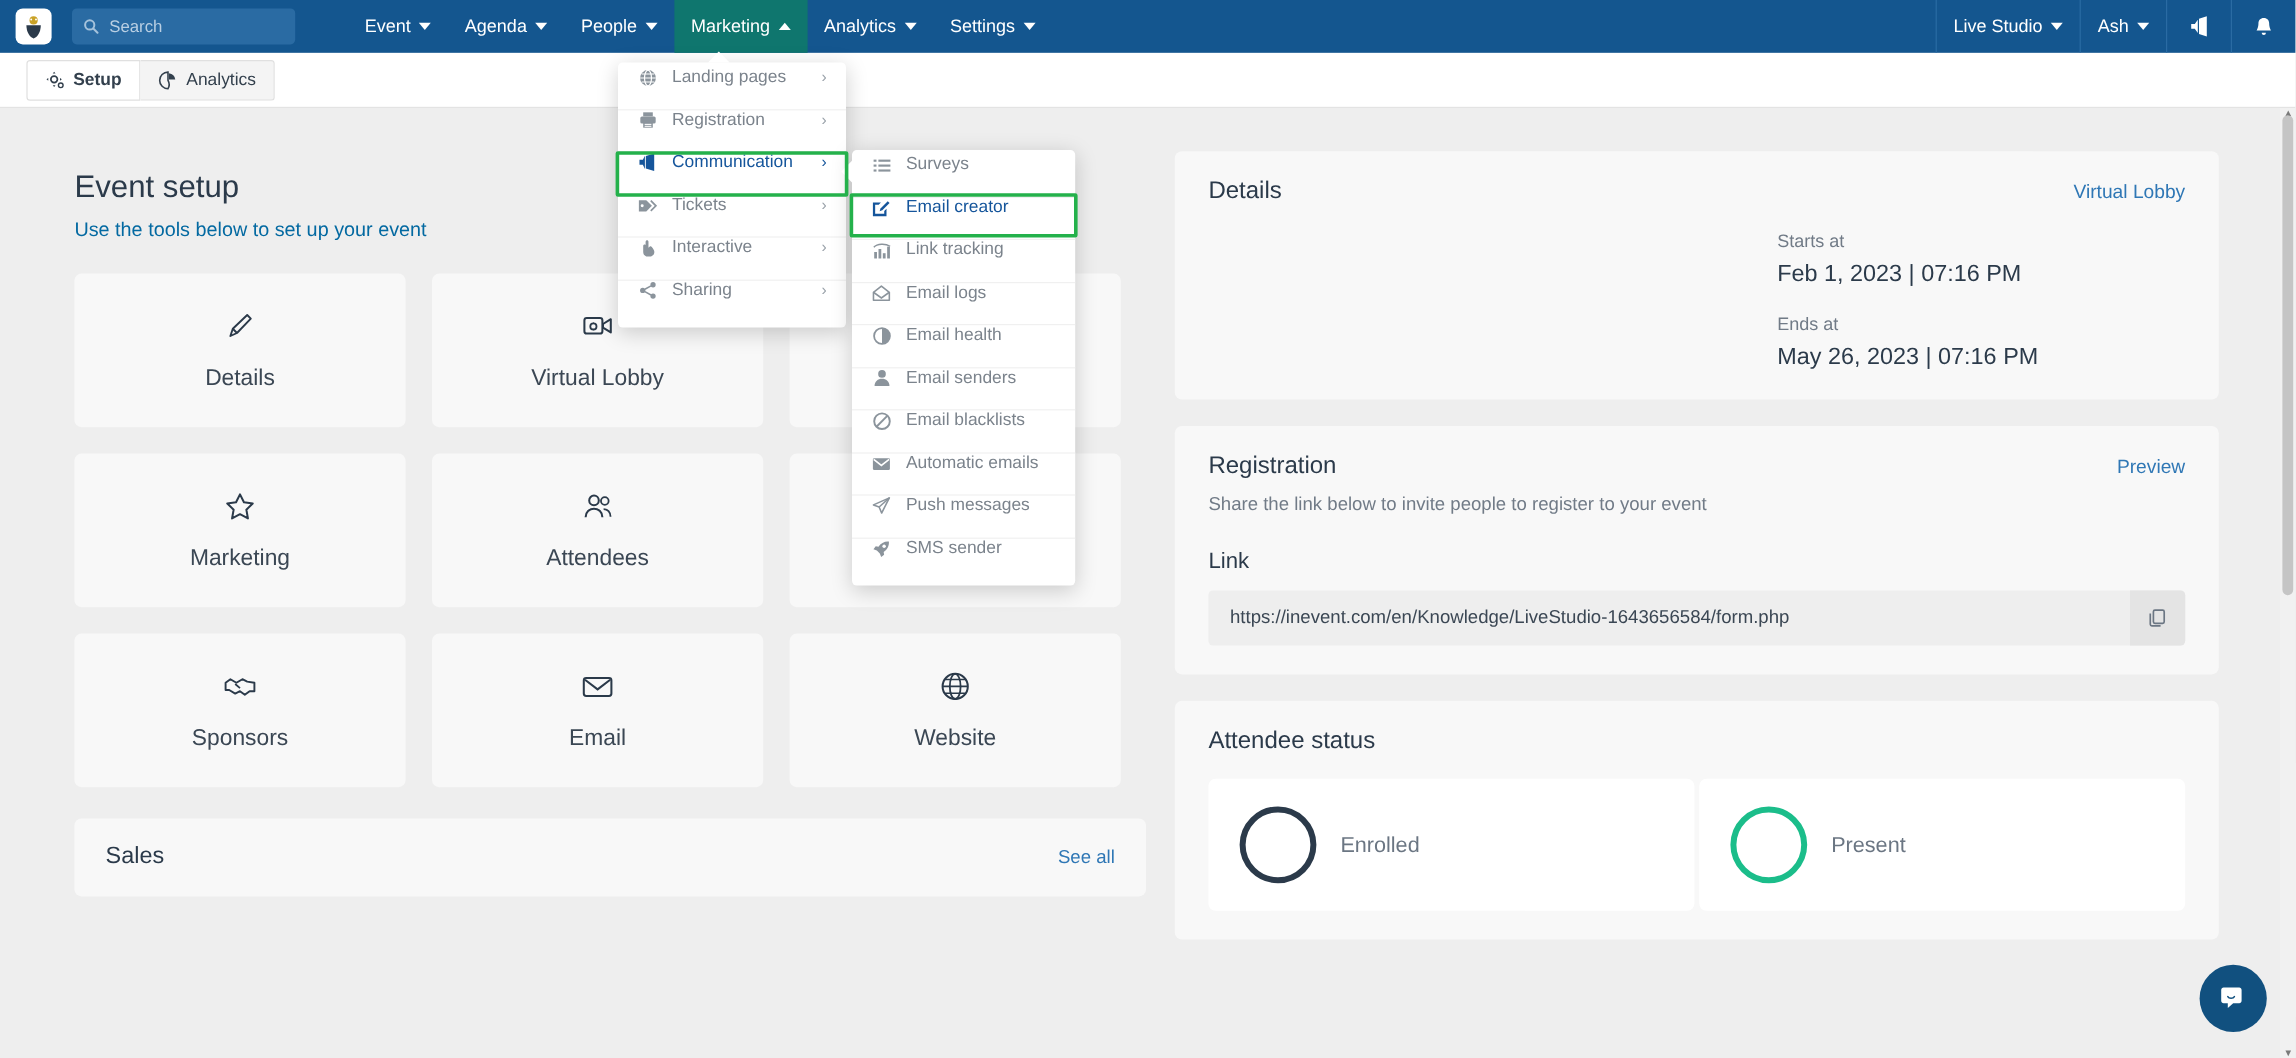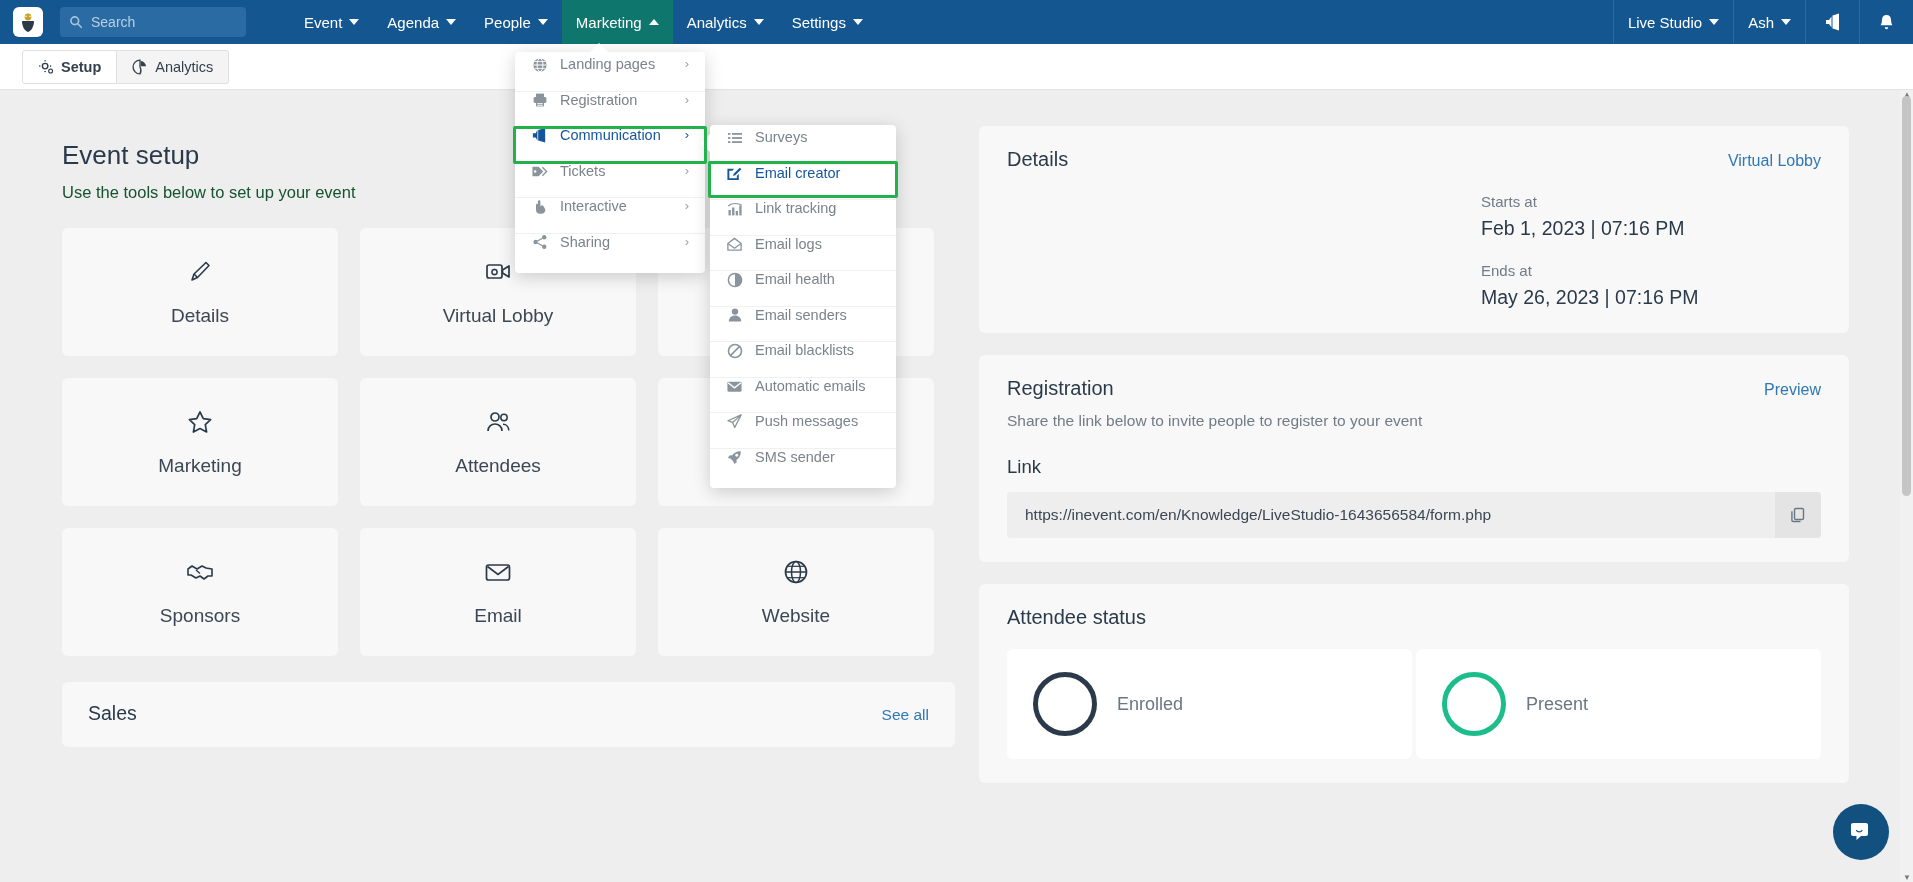--- a/index.html
+++ b/index.html
@@ -87,21 +87,21 @@
     position: absolute; top: 90px; left: 0;
     width: 1913px; height: 792px;
     background: #eeeeee;
     display: flex;
     overflow: hidden;
   }
   .left-col { width: 955px; padding: 50px 0 0 62px; }
   .right-col { width: 940px; padding: 36px 46px 0 24px; }
 
   .page-title { font-size: 26px; color: #2b3a4a; font-weight: normal; }
-  .page-sub { font-size: 16.5px; color: #14532d; margin-top: 12px; }
+  .page-sub { font-size: 16.5px; color: #0369a1; margin-top: 12px; }
 
   .cards {
     display: grid;
     grid-template-columns: repeat(3, 276px);
     gap: 22px 22px;
     margin-top: 26px;
   }
   .card {
     height: 128px; background: #f8f8f8; border-radius: 6px;
     display: flex; flex-direction: column; align-items: center; justify-content: center;

